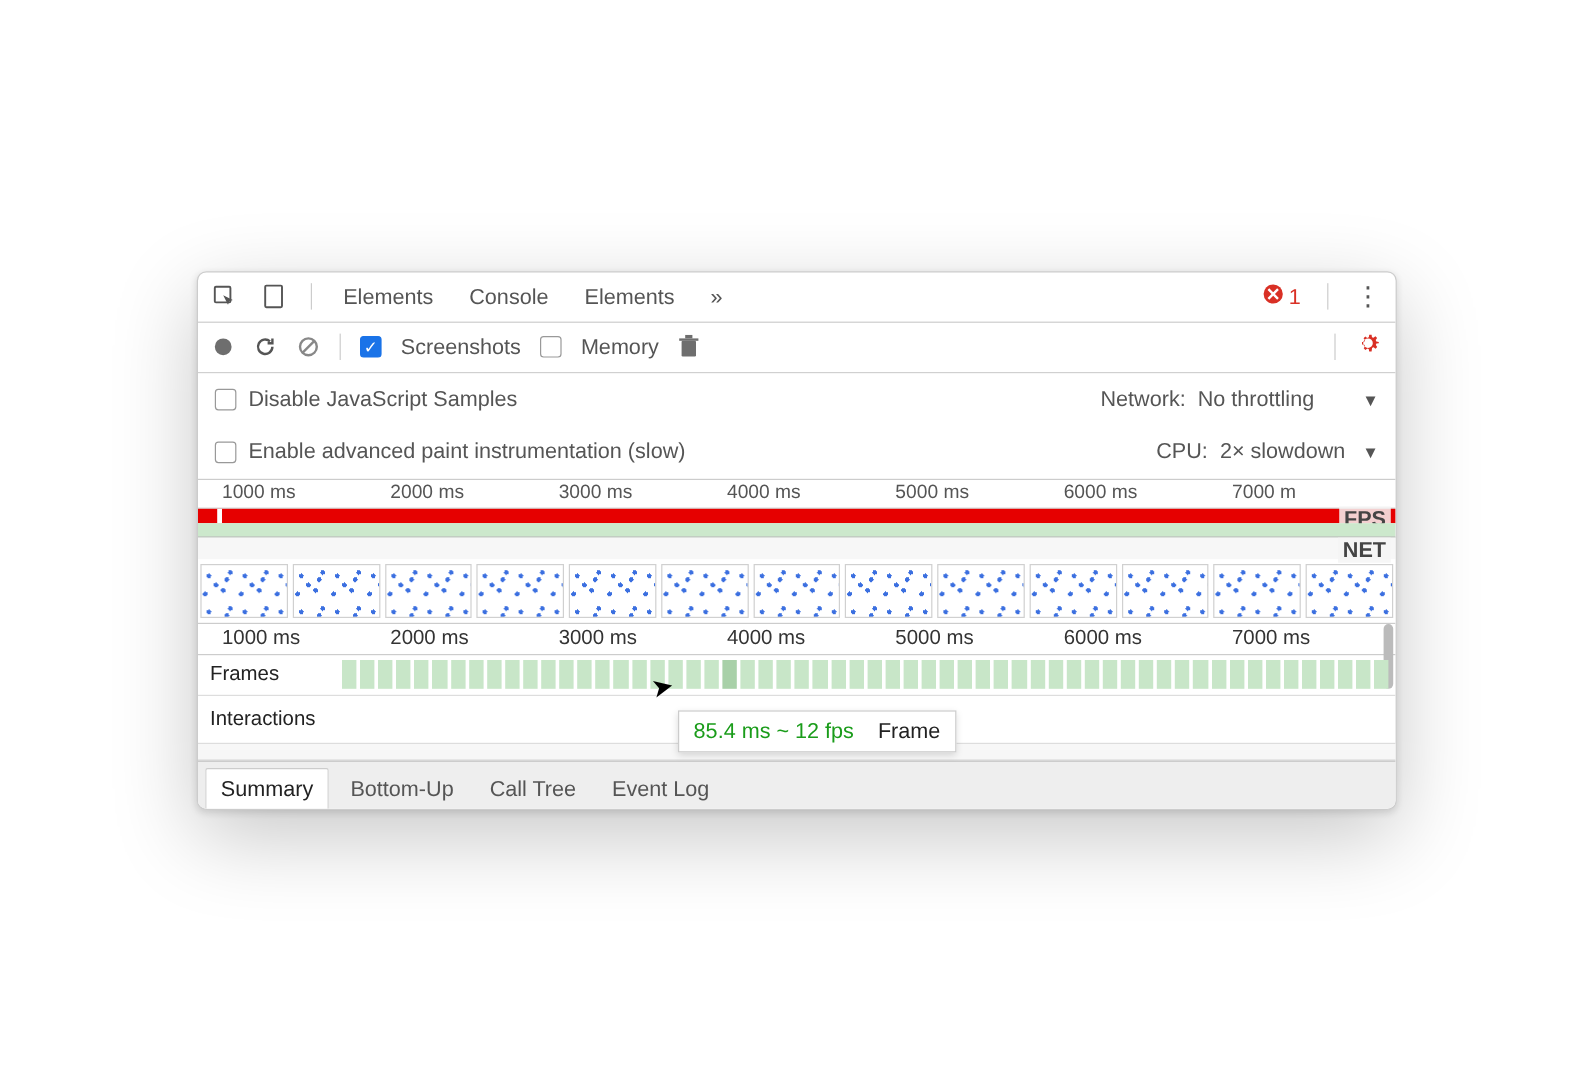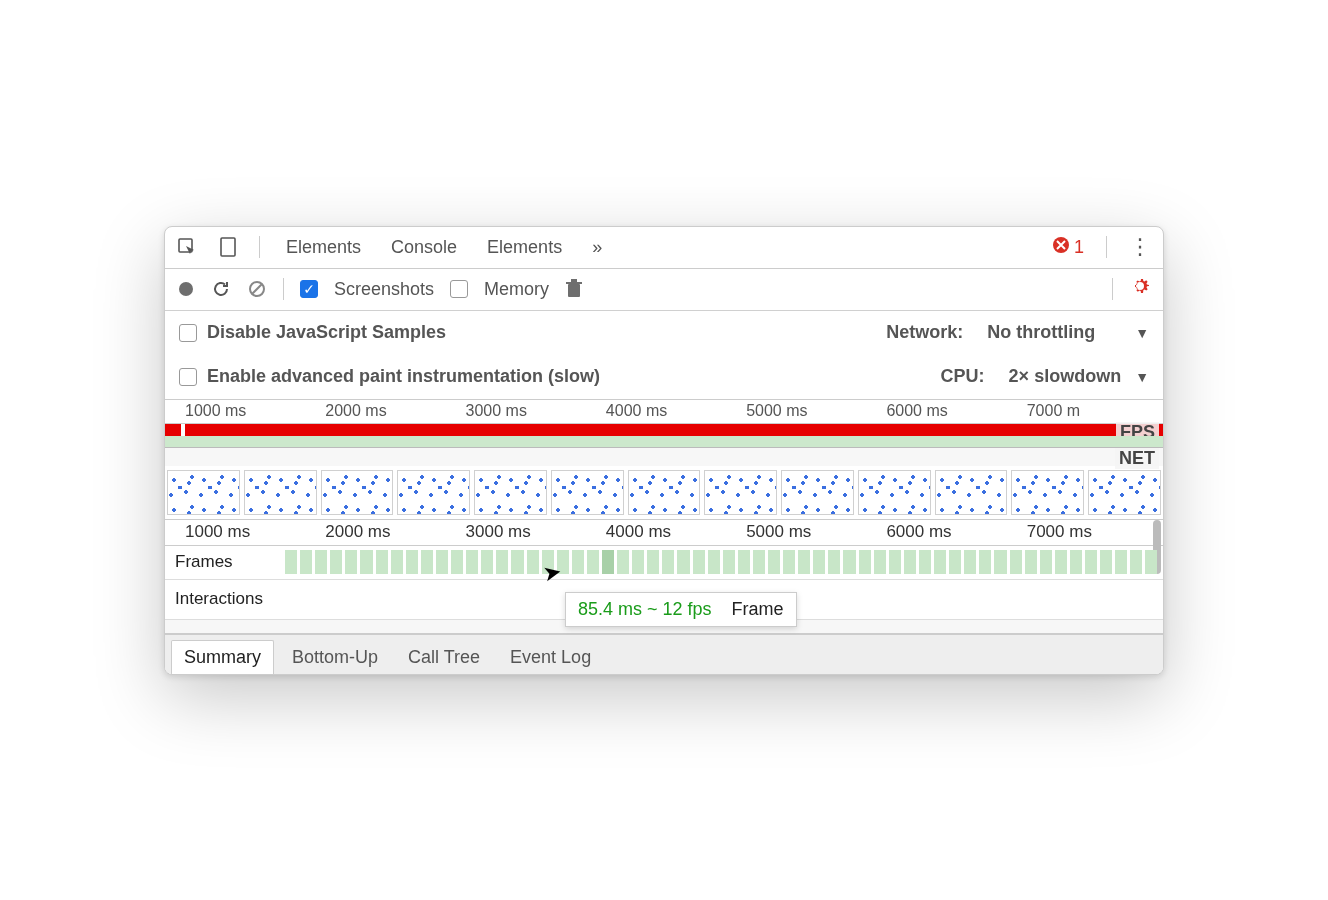--- a/index.html
+++ b/index.html
@@ -71,23 +71,22 @@
 
   .settings-rows { border-bottom:1px solid #ccc; }
   .settings-row {
     display:flex;
     align-items:center;
     height:44px;
     padding:0 14px;
     gap:10px;
     font-size:18px;
     color:#555;
-    font-weight:bold;
-  }
-  .settings-row .right { margin-left:auto; display:flex; align-items:center; gap:24px; }
+  }
+  .settings-row .right { margin-left:auto; display:flex; align-items:center; gap:10px; }
   .drop-caret { font-size:14px; color:#555; }
 
   .overview { position:relative; }
   .ruler {
     display:flex;
     height:24px;
     font-size:16px;
     color:#555;
     border-bottom:1px solid #ccc;
     align-items:center;

